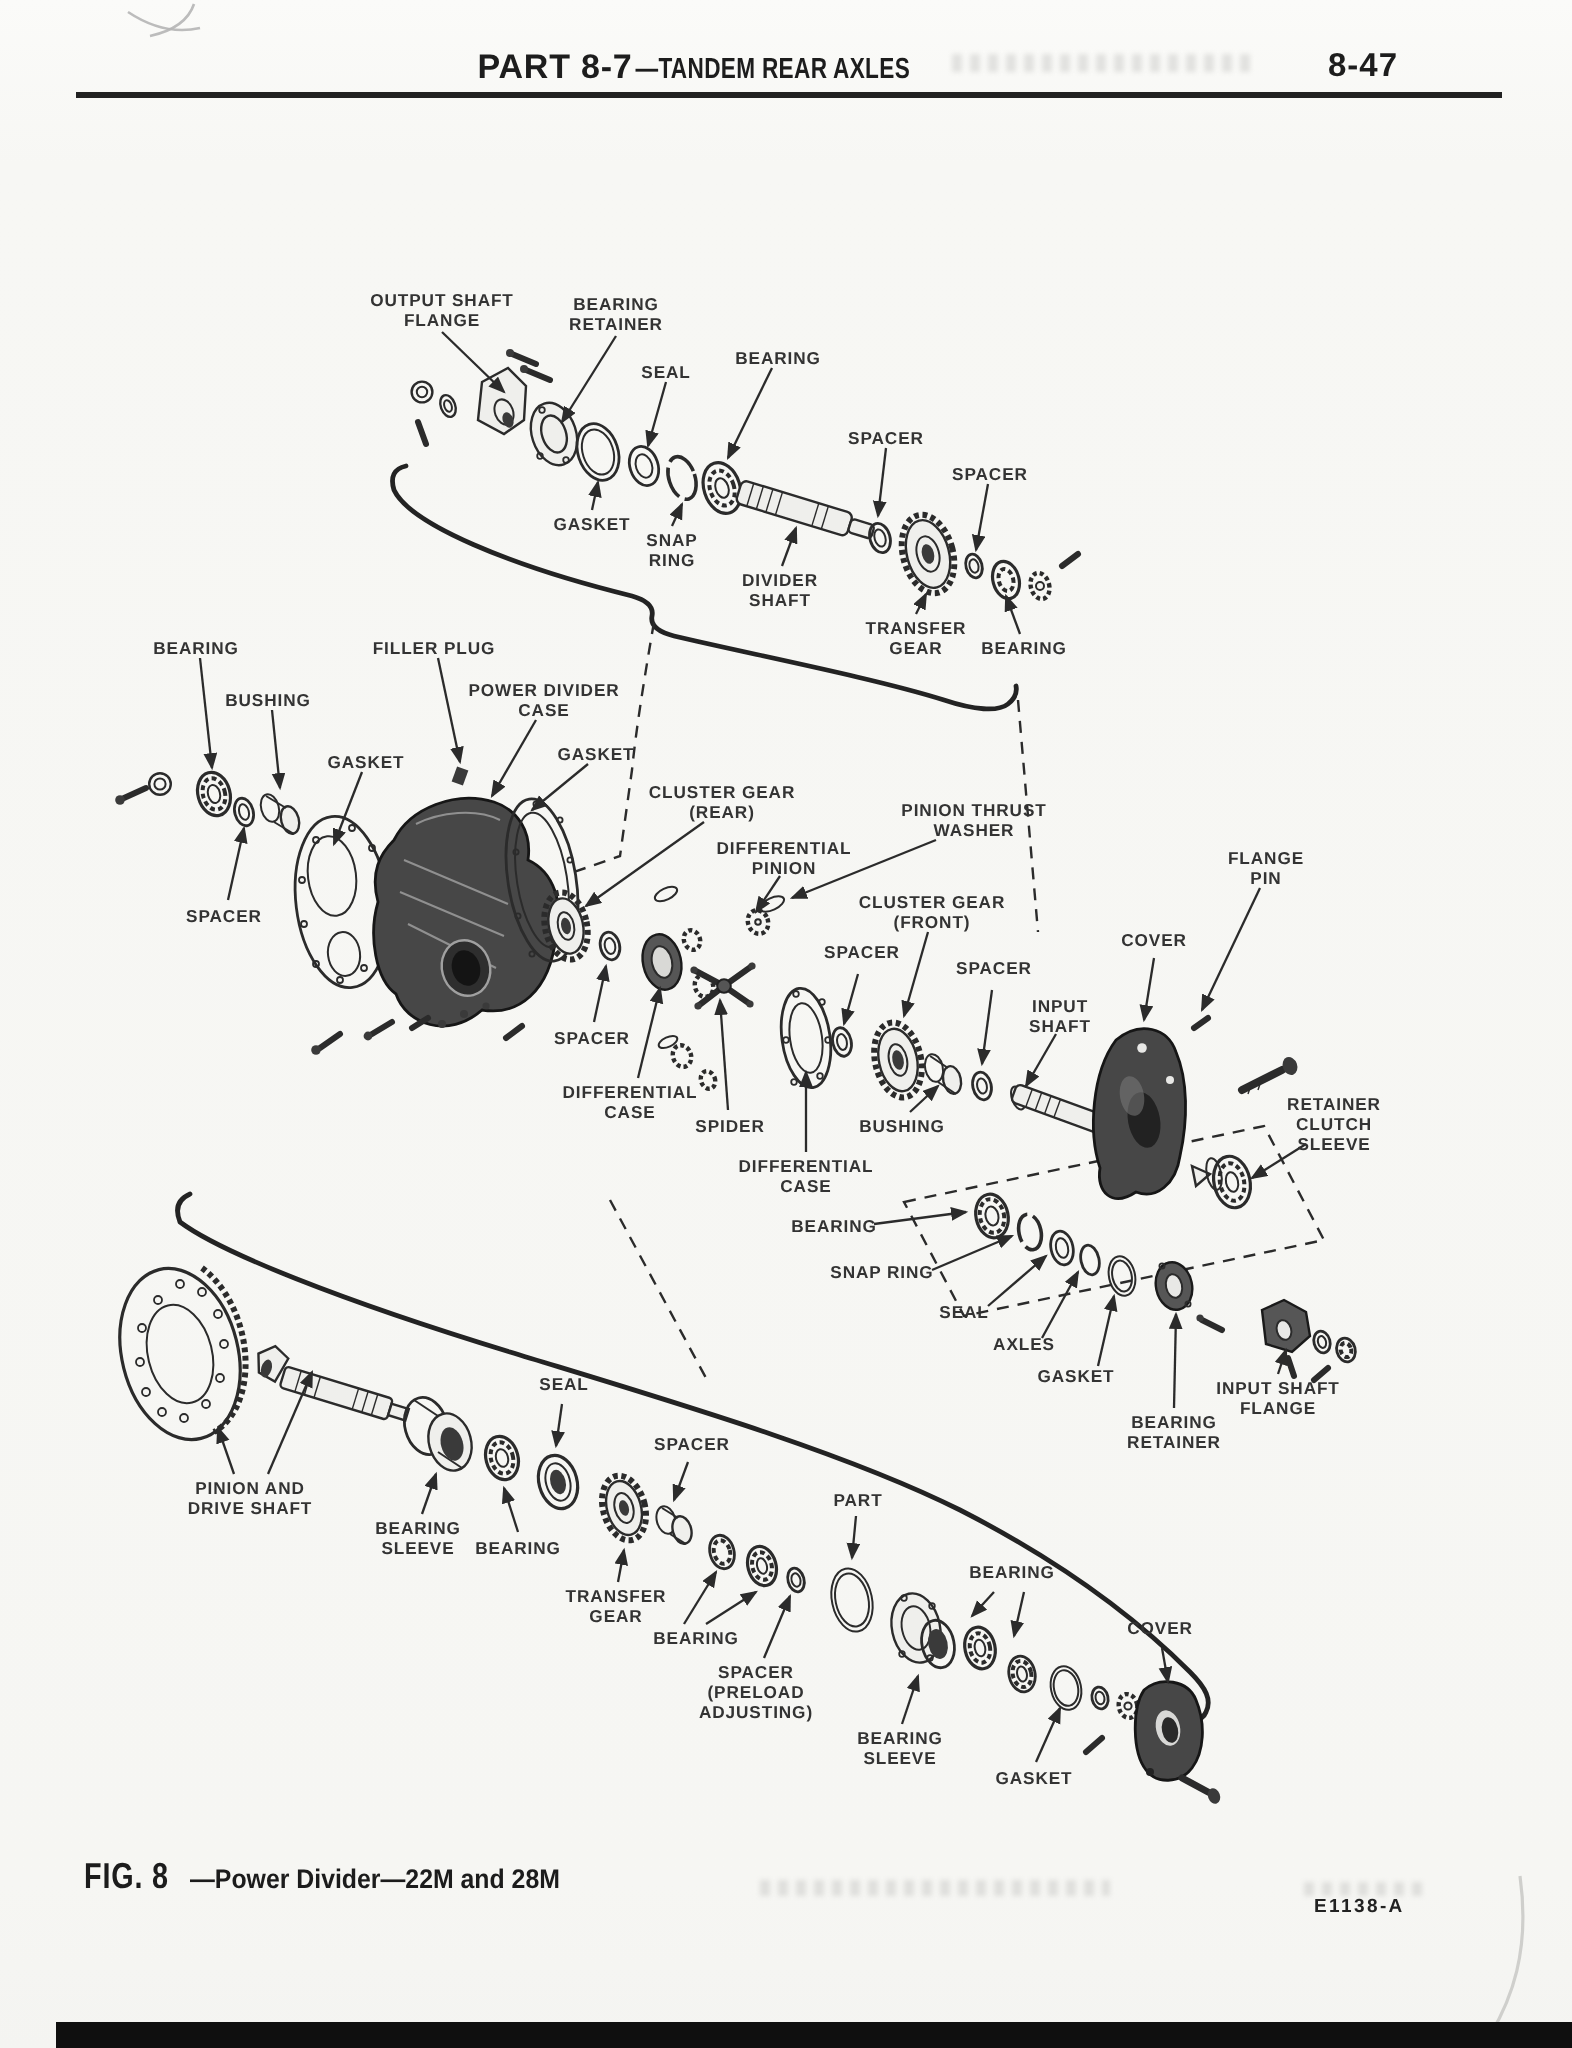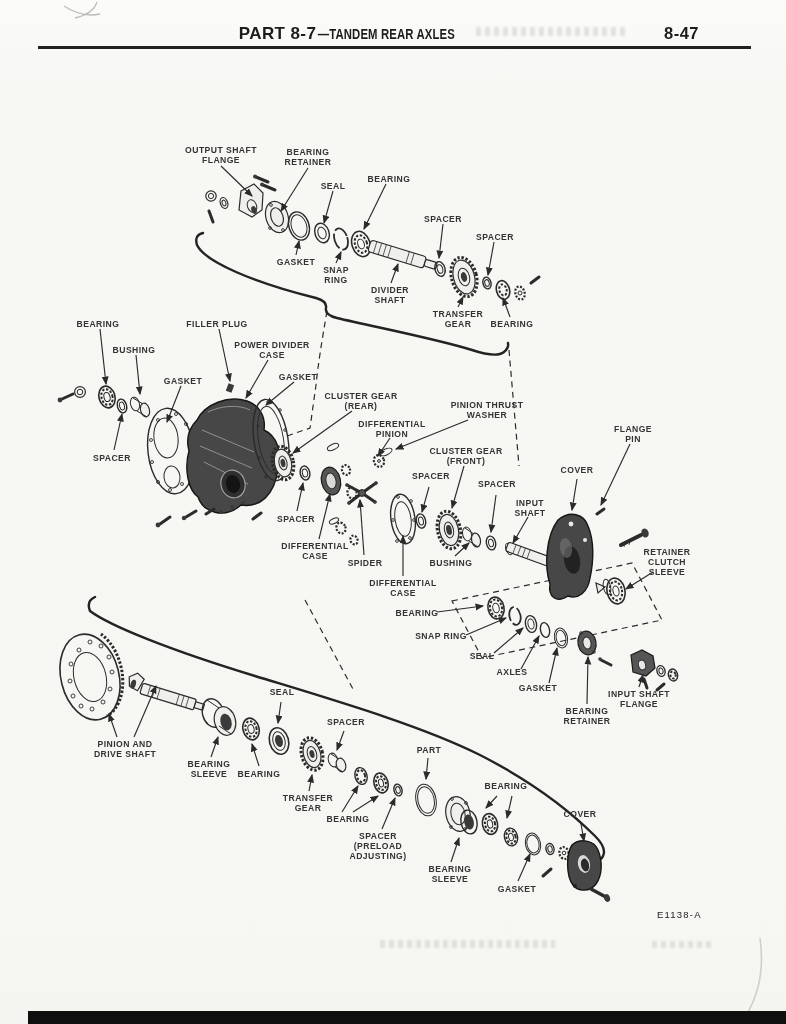--- a/index.html
+++ b/index.html
@@ -12,21 +12,21 @@
   .hdr-rest{display:inline-block;font-size:14.5px;font-weight:700;letter-spacing:.2px;transform:scaleX(.78);transform-origin:left center;margin-left:1px;}
   .hdr-page{position:absolute;left:664px;top:24px;font-size:16.5px;font-weight:700;letter-spacing:.5px;color:#1d1d1d;}
   .hrule{position:absolute;left:38px;top:46px;width:713px;height:2.6px;background:#222;}
   
   .lbl{position:absolute;transform:translateX(-50%);text-align:center;white-space:pre-line;
        font-size:8.6px;font-weight:700;letter-spacing:.45px;line-height:10.2px;color:#333;}
   
   .caption{position:absolute;left:42px;top:928px;white-space:nowrap;color:#1c1c1c;}
   .cap-fig{display:inline-block;font-size:18px;font-weight:700;letter-spacing:.5px;transform:scaleX(.8);transform-origin:left center;}
   .cap-rest{display:inline-block;font-size:13.5px;font-weight:700;transform:scaleX(.92);transform-origin:left center;}
-  .fig-code{position:absolute;left:657px;top:909px;font-size:9.5px;font-weight:400;letter-spacing:1.2px;color:#222;}
+  .fig-code{position:absolute;left:657px;top:948px;font-size:9.5px;font-weight:700;letter-spacing:1.2px;color:#222;}
   
   .ghost{position:absolute;background:repeating-linear-gradient(90deg,#b4b4b2 0 5px,transparent 5px 9px);filter:blur(1.3px);opacity:.35;}
   .bottom-bar{position:absolute;left:28px;right:0;bottom:0;height:13px;background:#0f0f0f;}
   
   svg{position:absolute;left:0;top:0;}
   .ln{fill:none;stroke:#2b2b2b;stroke-width:1.2}
   .ln1{fill:none;stroke:#2b2b2b;stroke-width:1}
   .ln13{fill:none;stroke:#2b2b2b;stroke-width:1.4}
   .ln14{fill:none;stroke:#2b2b2b;stroke-width:1.6}
   .part{fill:#efefec;stroke:#2b2b2b;stroke-width:1.2}
@@ -533,15 +533,16 @@
 (PRELOAD
 ADJUSTING)</div>
   <div class="lbl" style="left:429px;top:745px">PART</div>
   <div class="lbl" style="left:506px;top:781px">BEARING</div>
   <div class="lbl" style="left:450px;top:864px">BEARING
 SLEEVE</div>
   <div class="lbl" style="left:517px;top:884px">GASKET</div>
   <div class="lbl" style="left:580px;top:809px">COVER</div>
 
   <div class="fig-code">E1138-A</div>
+  <div class="caption"><span class="cap-fig">FIG. 8</span><span class="cap-rest">—Power Divider—22M and 28M</span></div>
 
   <div class="bottom-bar"></div>
 </div>
 
 </body></html>

